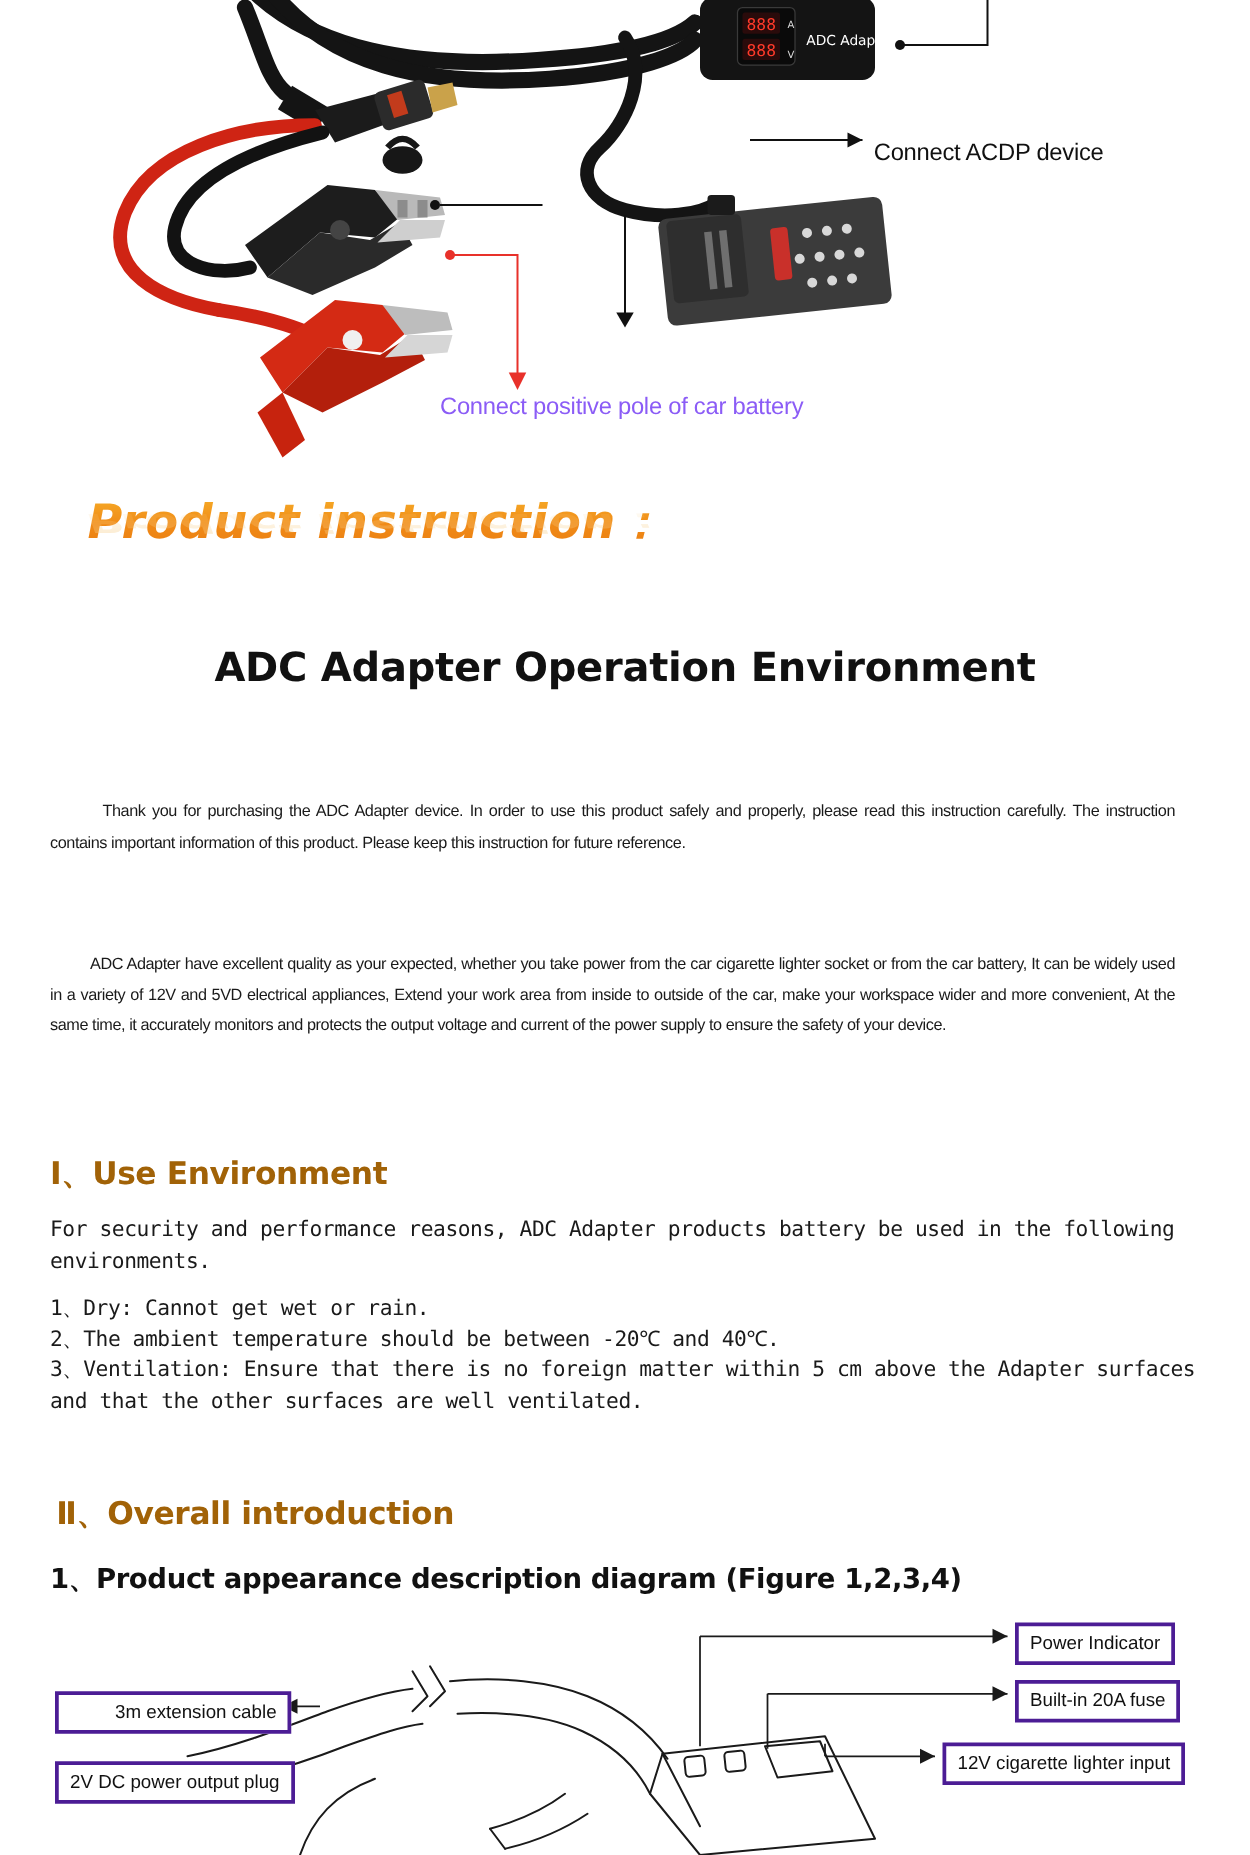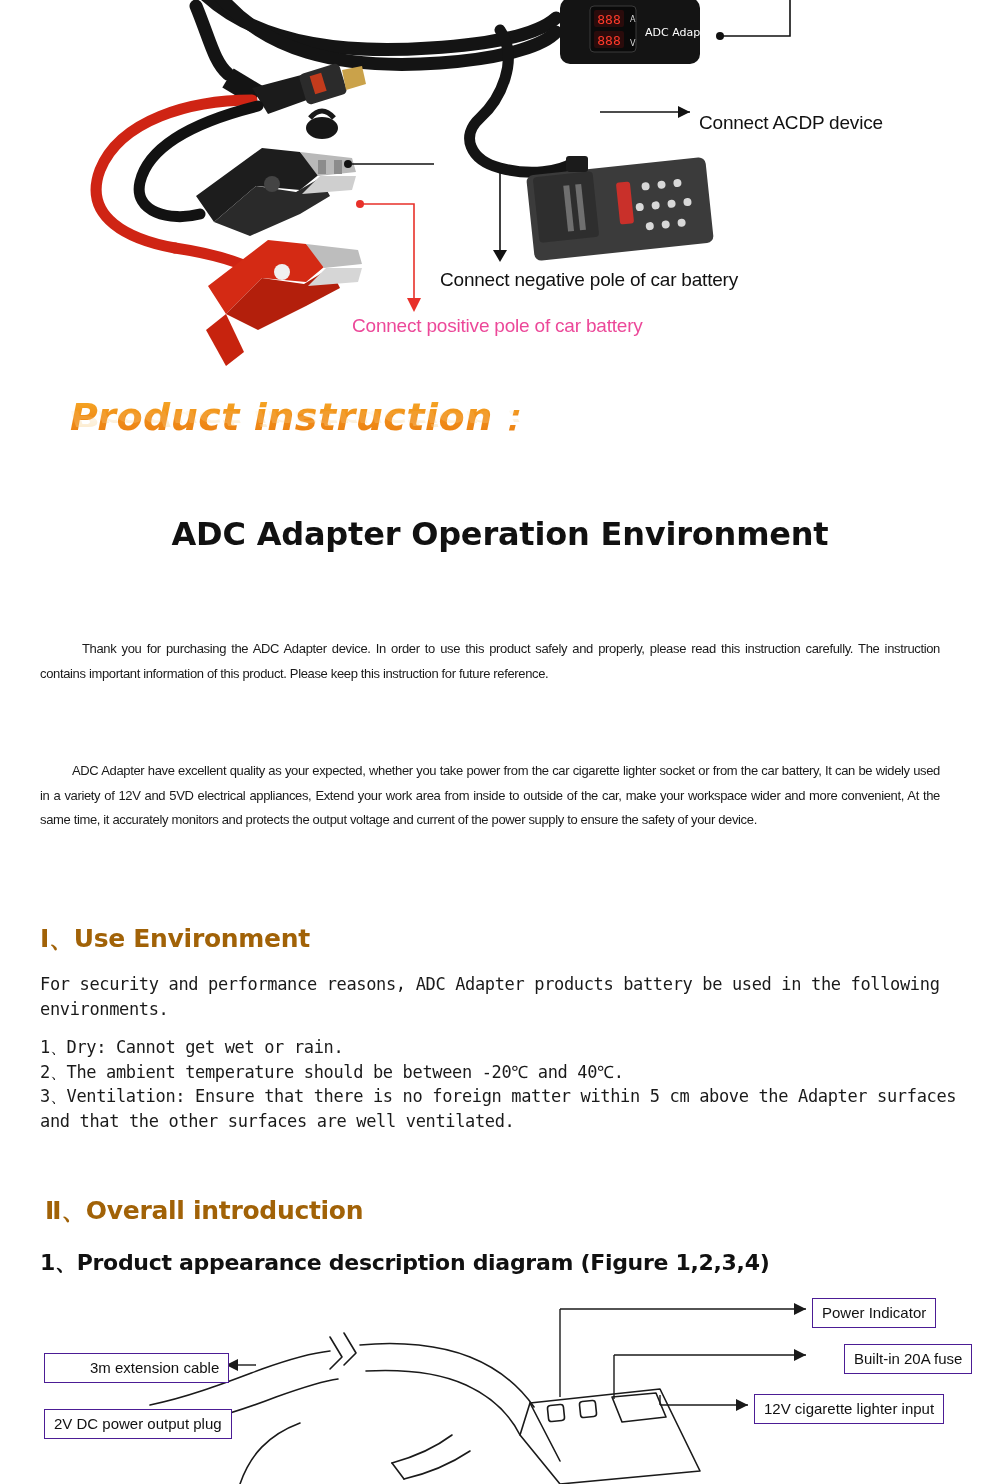--- a/index.html
+++ b/index.html
@@ -28,21 +28,21 @@
   .photo-svg { position:absolute; left:0; top:0; }
 
   .callout {
     position: absolute;
     font-family: "Liberation Sans", sans-serif;
     font-size: 19px;
     color: #111;
     white-space: nowrap;
     letter-spacing: -0.2px;
   }
-  .callout.red { color: #ec4899; }
+  .callout.red { color: #8b5cf6; }
 
   
   .banner-wrap {
     position: absolute;
     left: 0; top: 392px;
     width: 1000px; height: 90px; padding-left: 25px;
   }
   .banner-title {
     position: absolute;
     left: 70px; top: 0;
@@ -135,21 +135,21 @@
 
   
   .diagram {
     position: absolute;
     left: 0; top: 1285px;
     width: 1000px; height: 199px;
     overflow: hidden;
   }
   .dlabel {
     position: absolute;
-    border: 1px solid #4c1d95;
+    border: 3px solid #4c1d95;
     background: #fff;
     font-family: "Liberation Sans", sans-serif;
     font-size: 15px;
     color: #111;
     padding: 6px 9px 7px 9px;
     white-space: nowrap;
     line-height: 1;
   }
 </style>
 </head>
@@ -255,21 +255,20 @@
     <polygon points="500,262 493,250 507,250" fill="#111"></polygon>
 
     <g stroke="#e8312a" stroke-width="1.6" fill="none">
       <path d="M362 204 L 414 204 L 414 300"></path>
     </g>
     <circle cx="360" cy="204" r="4" fill="#e8312a"></circle>
     <polygon points="414,312 407,298 421,298" fill="#e8312a"></polygon>
   </svg>
 
   <div class="callout" style="left:699px; top:112px;">Connect ACDP device</div>
-  <div class="callout" style="left:440px; top:269px;">Connect negative pole of car battery</div>
   <div class="callout red" style="left:352px; top:315px;">Connect positive pole of car battery</div>
 </div>
 
 <div class="banner-wrap">
   <div class="banner-title">Product instruction：</div>
   <div class="banner-reflection">Product instruction：</div>
 </div>
 
 <div class="main-heading">ADC Adapter Operation Environment</div>
 
@@ -321,17 +320,17 @@
       <path d="M226 80 L 256 80"></path>
       <path d="M150 150 L 120 150"></path>
     </g>
     <polygon points="806,24 794,18 794,30" fill="#1a1a1a"></polygon>
     <polygon points="806,70 794,64 794,76" fill="#1a1a1a"></polygon>
     <polygon points="748,120 736,114 736,126" fill="#1a1a1a"></polygon>
     <polygon points="226,80 238,74 238,86" fill="#1a1a1a"></polygon>
   </svg>
 
   <div class="dlabel" style="left:812px; top:13px;">Power Indicator</div>
-  <div class="dlabel" style="left:844px; top:59px;">Built-in 20A fuse</div>
+  <div class="dlabel" style="left:812px; top:59px;">Built-in 20A fuse</div>
   <div class="dlabel" style="left:754px; top:109px;">12V cigarette lighter input</div>
   <div class="dlabel" style="left:44px; top:68px;padding-left:45px;">3m extension cable</div>
   <div class="dlabel" style="left:44px; top:124px;">2V DC power output plug</div>
 </div>
 
 </body></html>

